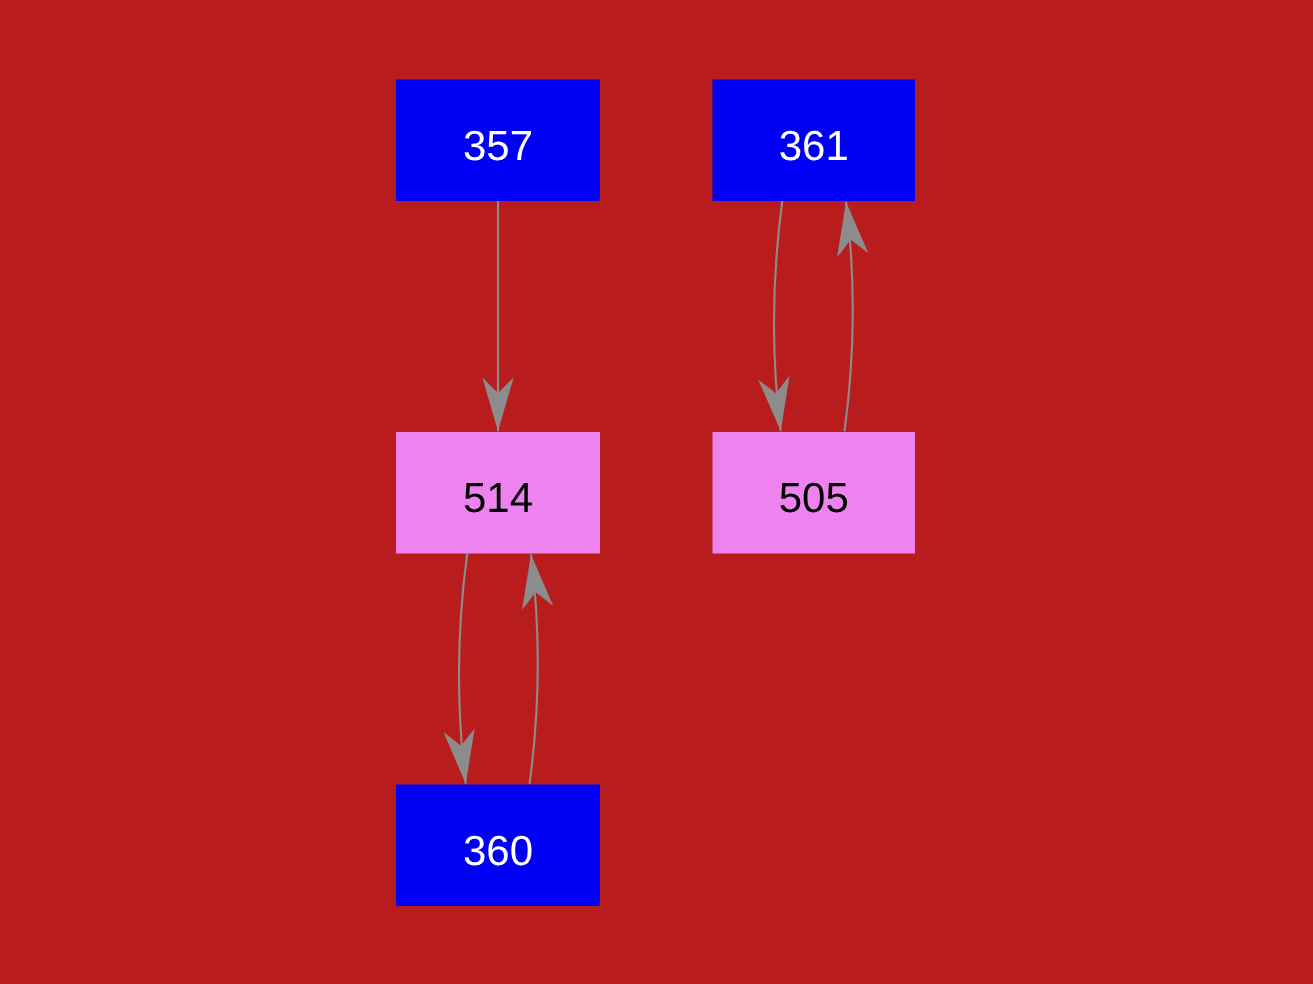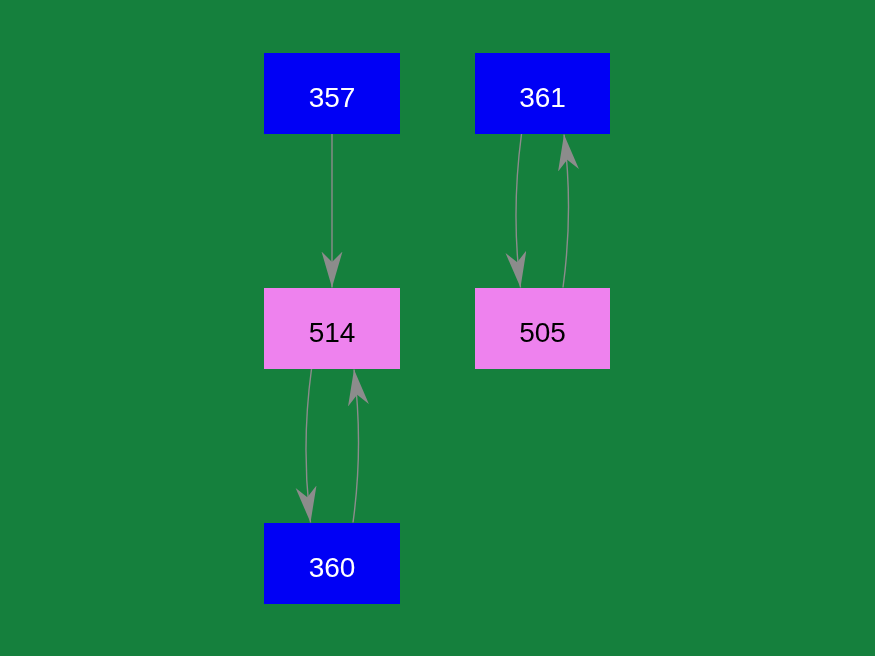--- a/index.html
+++ b/index.html
@@ -4,21 +4,21 @@
 <style>
   html, body {
     margin: 0;
     padding: 0;
     background: #ffffff;
   }
   .canvas-wrap {
     position: relative;
     width: 875px;
     height: 656px;
-    background: #15803d;
+    background: #b91c1c;
     overflow: hidden;
   }
   svg {
     display: block;
   }
   .node-label {
     font-family: "Liberation Sans", "DejaVu Sans", sans-serif;
     font-size: 28px;
   }
   .edge-path {

